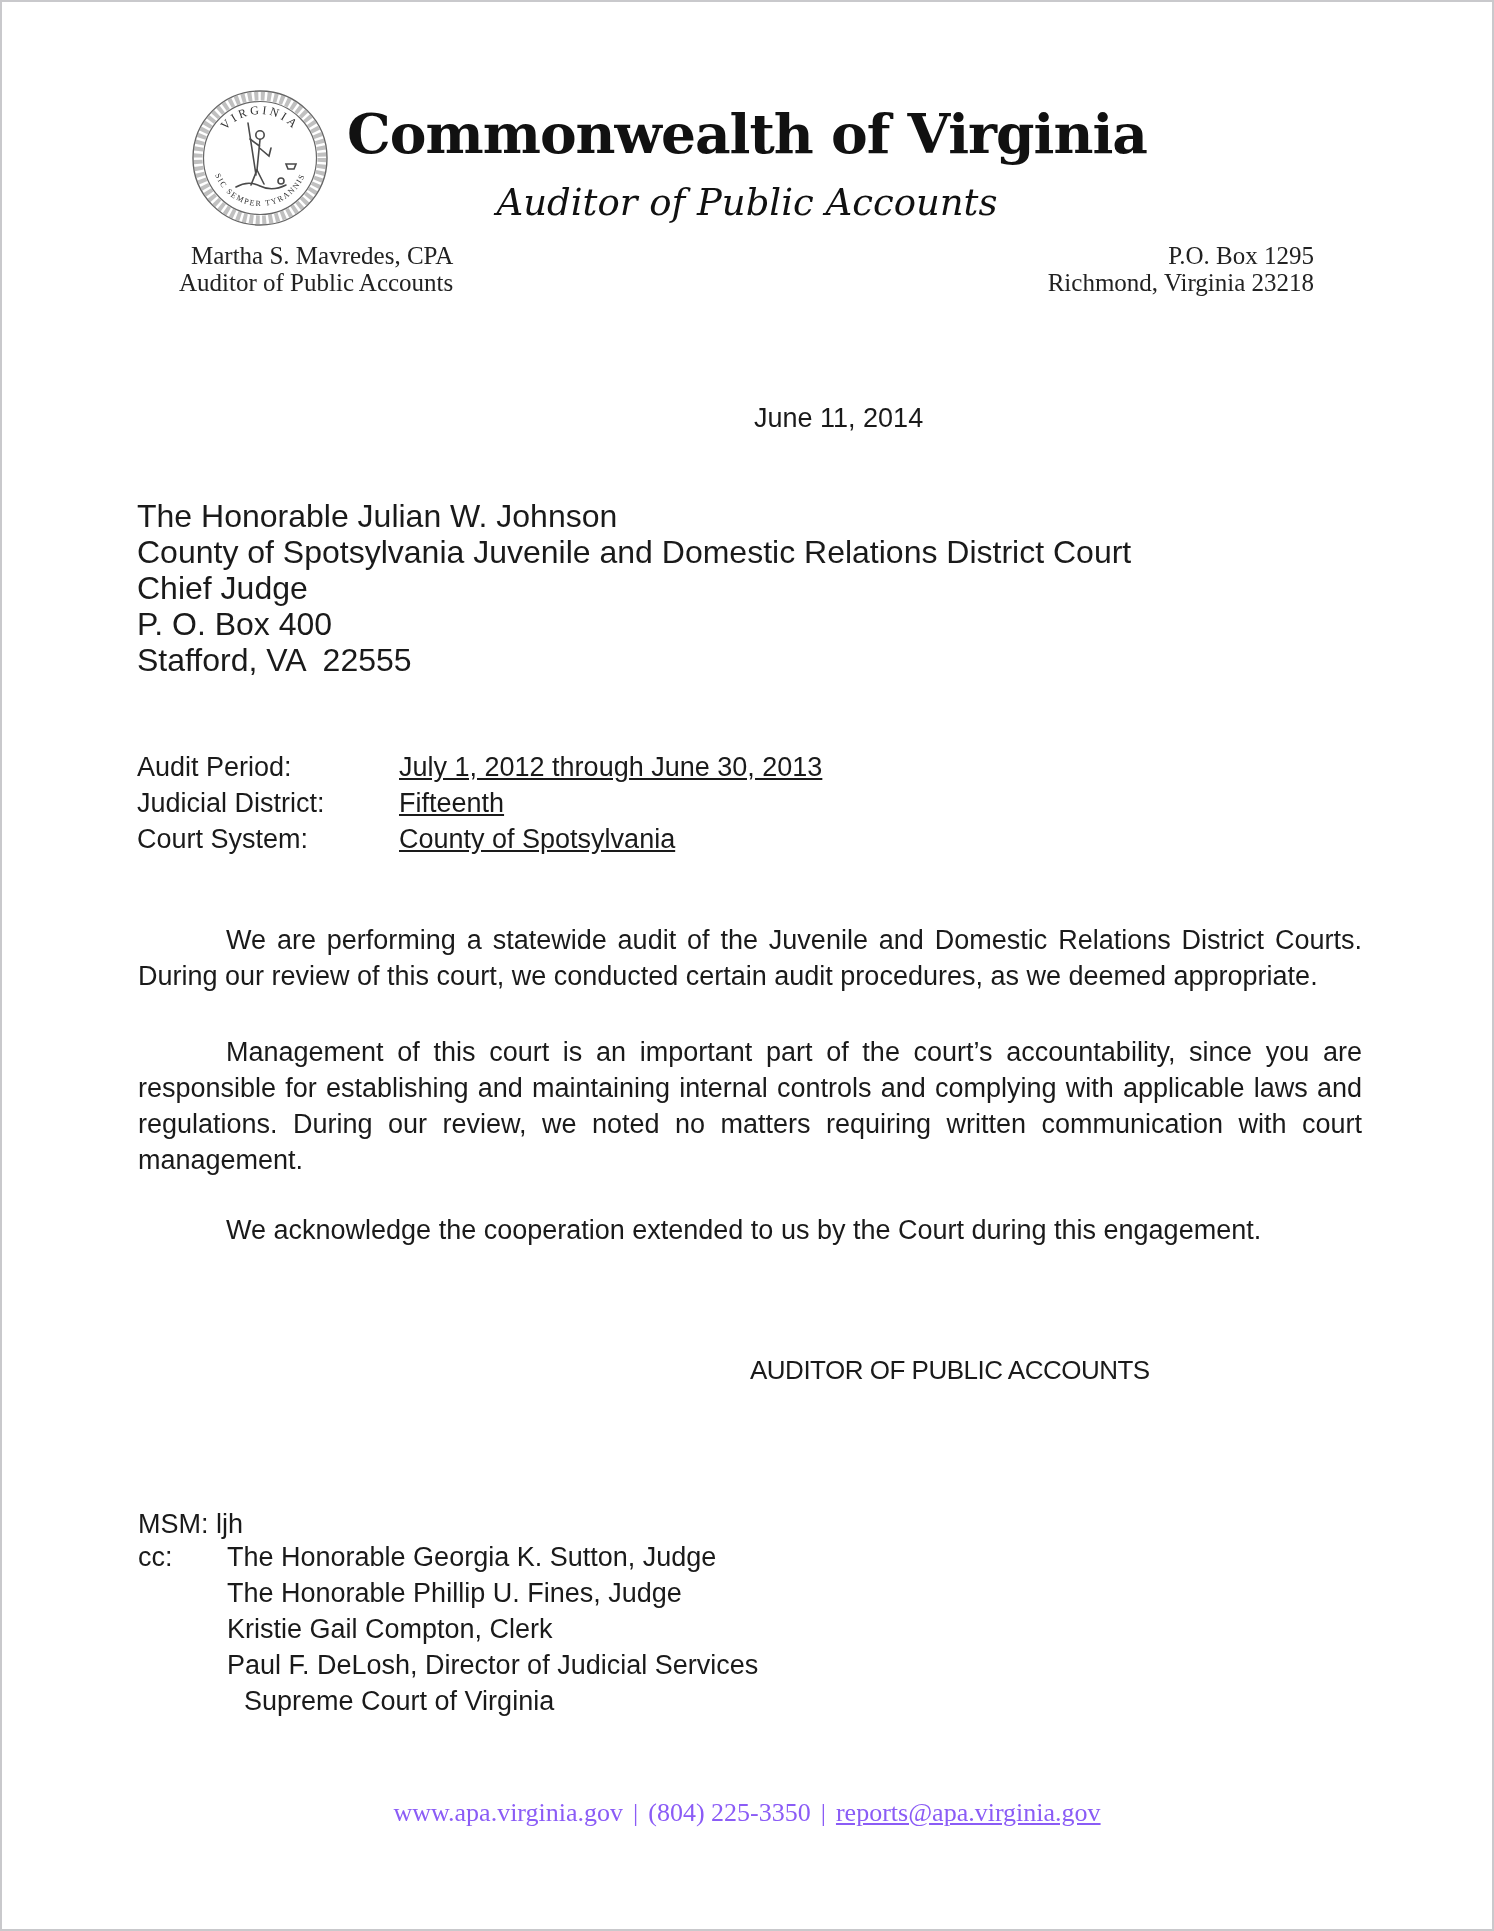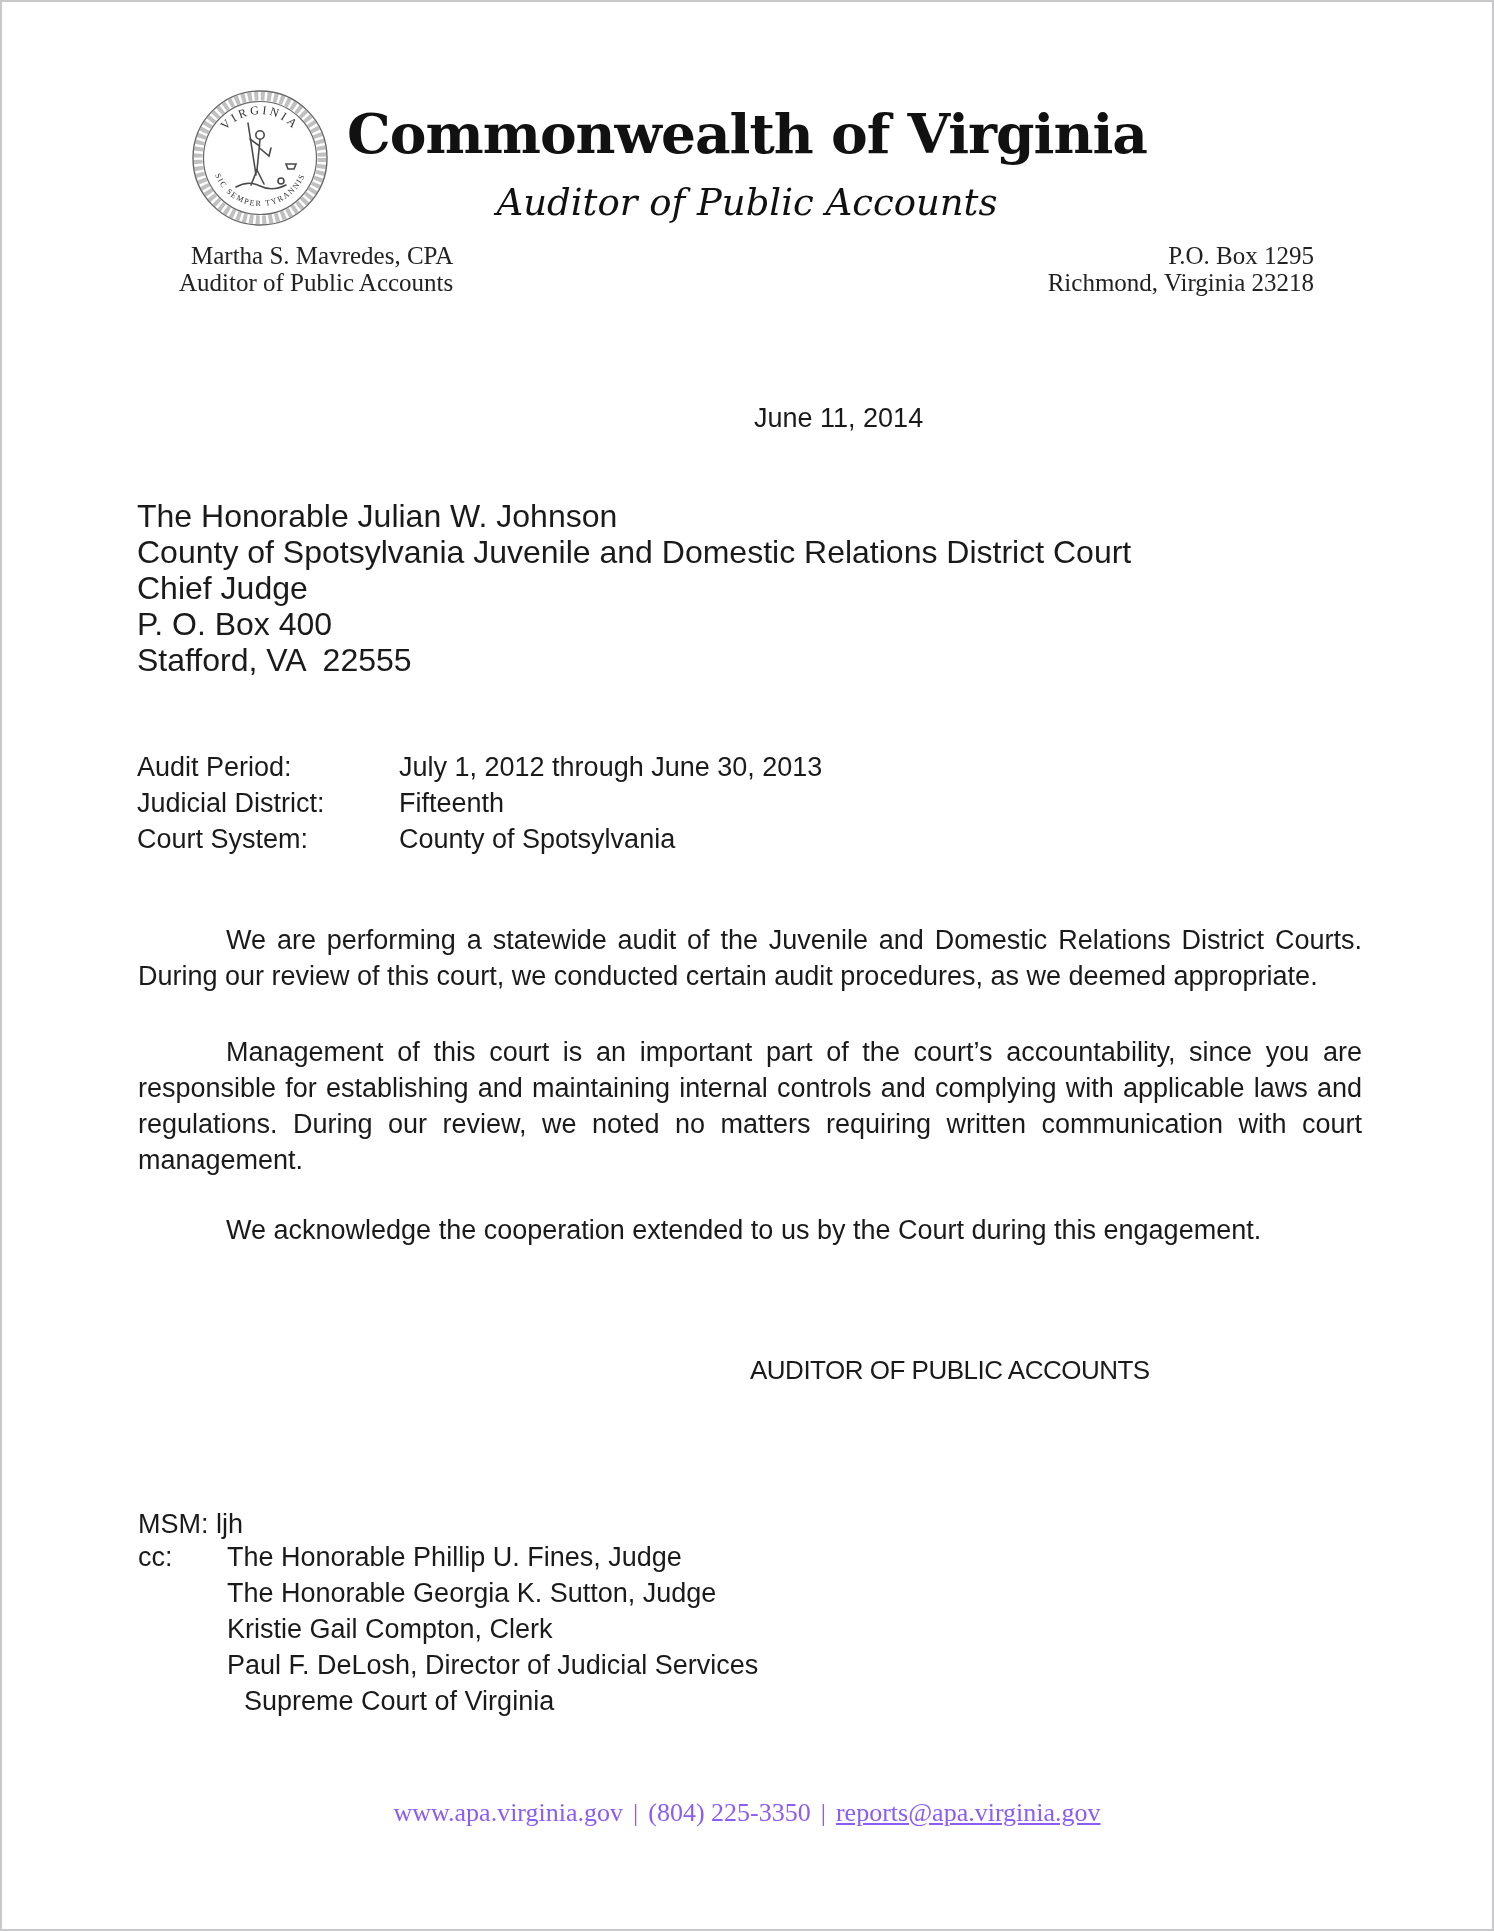--- a/index.html
+++ b/index.html
@@ -41,21 +41,21 @@
   .contact.left{left:177px;text-align:right;}
   .contact.right{right:178px;text-align:right;}
   .contact div{white-space:pre;}
   
   .date{
     position:absolute;left:752px;top:398px;
     font-size:27px;line-height:36px;
   }
   .recipient{position:absolute;left:135px;top:496px;font-size:32px;line-height:36px;}
   .recipient div{white-space:pre;}
-  .audit-info{position:absolute;left:135px;top:747px;font-size:27px;line-height:36px;}
+  .audit-info{position:absolute;left:135px;top:747px;font-size:27px;line-height:36px;text-decoration:underline;}
   .audit-row .label{display:inline-block;width:262px;white-space:pre;}
   .audit-row .value{white-space:pre;}
   .para{
     position:absolute;left:136px;width:1224px;
     font-size:27px;line-height:36px;
     text-align:justify;
     text-indent:88px;
   }
   .para.p1{top:920px;}
   .para.p2{top:1032px;}
@@ -157,22 +157,22 @@
   <div class="para p2">Management of this court is an important part of the court’s accountability, since you are responsible for establishing and maintaining internal controls and complying with applicable laws and regulations.  During our review, we noted no matters requiring written communication with court management.</div>
   <div class="para p3">We acknowledge the cooperation extended to us by the Court during this engagement.</div>
 
   <div class="sig-heading">AUDITOR OF PUBLIC ACCOUNTS</div>
   <div class="reference">MSM: ljh</div>
 
   <div class="cc-block">
     <div class="cc-label">cc:</div>
     <div class="cc-items">
 
-    <div>The Honorable Phillip U. Fines, Judge</div>
-        <div>The Honorable Georgia K. Sutton, Judge</div>
+    <div>The Honorable Georgia K. Sutton, Judge</div>
+        <div>The Honorable Phillip U. Fines, Judge</div>
         <div>Kristie Gail Compton, Clerk</div>
         <div>Paul F. DeLosh, Director of Judicial Services</div>
         <div>Supreme Court of Virginia</div>
       </div>
   </div>
 
   <div class="footer">
     <span>www.apa.virginia.gov</span><span class="sep">|</span><span>(804) 225-3350</span><span class="sep">|</span><span class="u">reports@apa.virginia.gov</span>
   </div>
 

